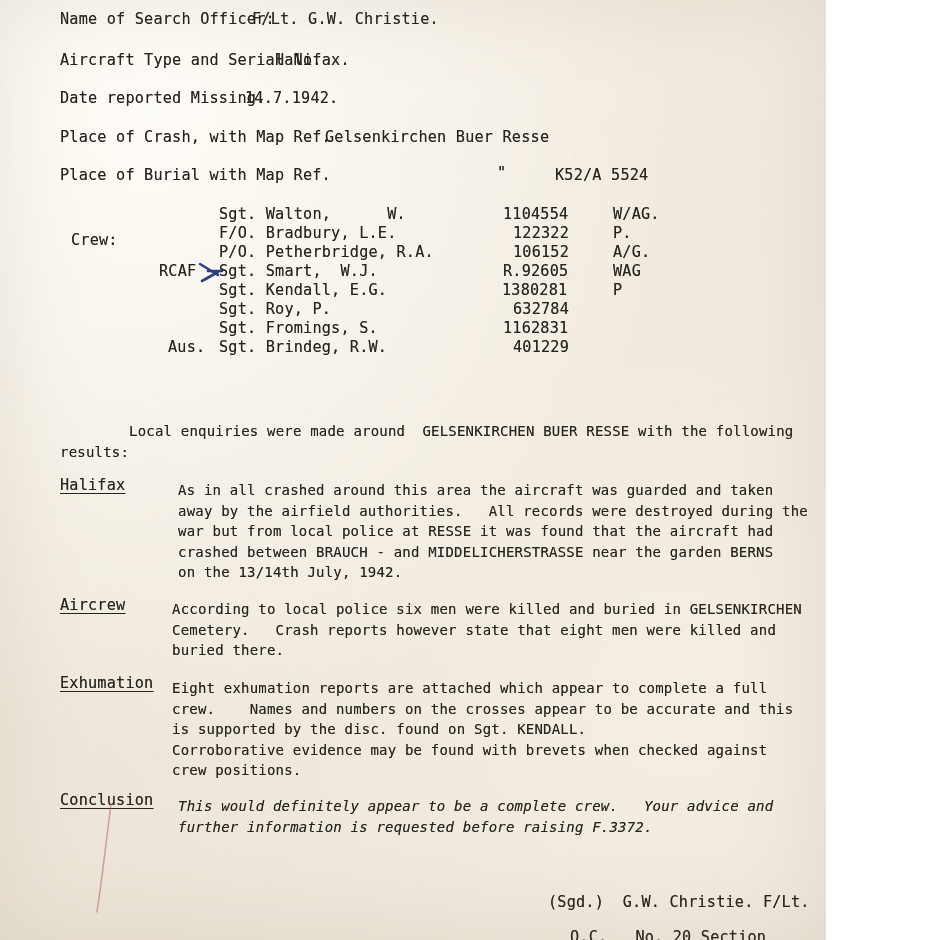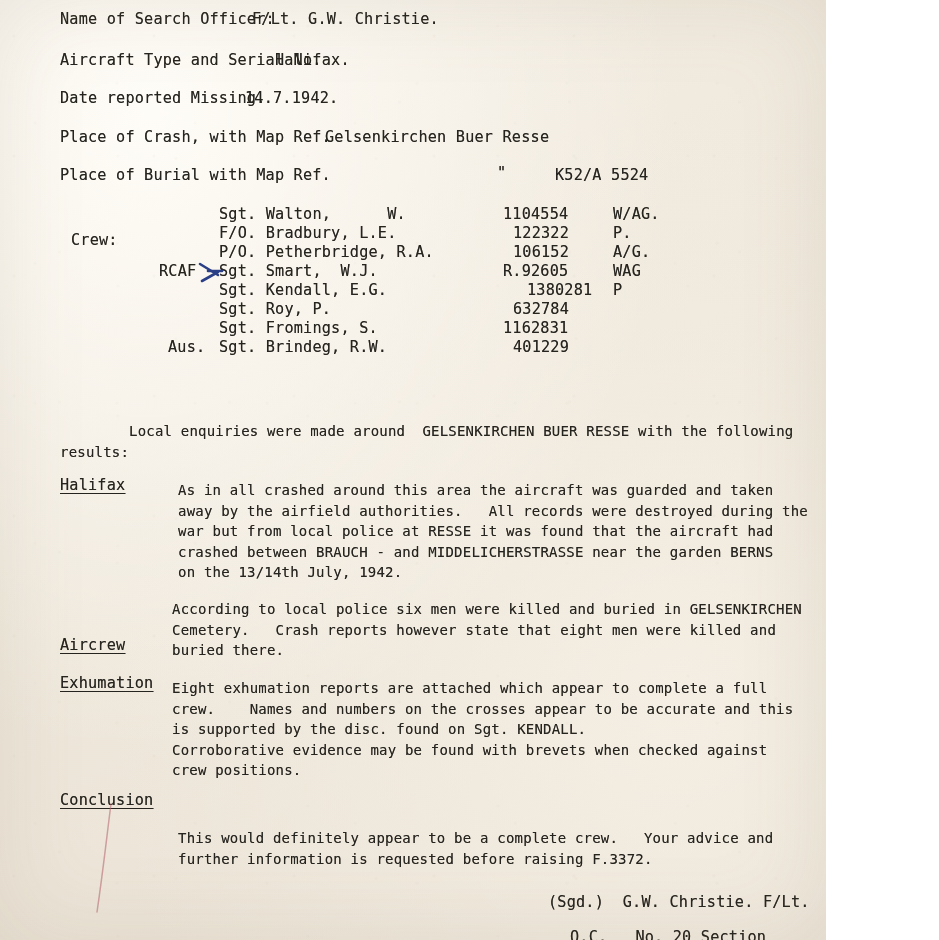--- a/index.html
+++ b/index.html
@@ -129,21 +129,21 @@
       <div class="t" style="left:219px; top:245px;">P/O. Petherbridge, R.A.</div>
       <div class="t" style="left:513px; top:245px;">106152</div>
       <div class="t" style="left:613px; top:245px;">A/G.</div>
 
       <div class="t" style="left:159px; top:264px;">RCAF</div>
       <div class="t" style="left:219px; top:264px;">Sgt. Smart,  W.J.</div>
       <div class="t" style="left:503px; top:264px;">R.92605</div>
       <div class="t" style="left:613px; top:264px;">WAG</div>
 
       <div class="t" style="left:219px; top:283px;">Sgt. Kendall, E.G.</div>
-      <div class="t" style="left:527px; top:283px;">1380281</div>
+      <div class="t" style="left:502px; top:283px;">1380281</div>
       <div class="t" style="left:613px; top:283px;">P</div>
 
       <div class="t" style="left:219px; top:302px;">Sgt. Roy, P.</div>
       <div class="t" style="left:513px; top:302px;">632784</div>
 
       <div class="t" style="left:219px; top:321px;">Sgt. Fromings, S.</div>
       <div class="t" style="left:503px; top:321px;">1162831</div>
 
       <div class="t" style="left:168px; top:340px;">Aus.</div>
       <div class="t" style="left:219px; top:340px;">Sgt. Brindeg, R.W.</div>
@@ -162,34 +162,34 @@
     <div class="para" style="left:60px; top:421px;">        Local enquiries were made around  GELSENKIRCHEN BUER RESSE with the following
 results:</div>
 
     <div class="t u" style="left:60px; top:478px;">Halifax</div>
     <div class="para" style="left:178px; top:480px;">As in all crashed around this area the aircraft was guarded and taken
 away by the airfield authorities.   All records were destroyed during the
 war but from local police at RESSE it was found that the aircraft had
 crashed between BRAUCH - and MIDDELICHERSTRASSE near the garden BERNS
 on the 13/14th July, 1942.</div>
 
-    <div class="t u" style="left:60px; top:598px;margin-top:40px;">Aircrew</div>
+    <div class="t u" style="left:60px; top:598px;">Aircrew</div>
     <div class="para" style="left:172px; top:599px;">According to local police six men were killed and buried in GELSENKIRCHEN
 Cemetery.   Crash reports however state that eight men were killed and
 buried there.</div>
 
     <div class="t u" style="left:60px; top:676px;">Exhumation</div>
     <div class="para" style="left:172px; top:678px;">Eight exhumation reports are attached which appear to complete a full
 crew.    Names and numbers on the crosses appear to be accurate and this
 is supported by the disc. found on Sgt. KENDALL.
 Corroborative evidence may be found with brevets when checked against
 crew positions.</div>
 
     <div class="t u" style="left:60px; top:793px;">Conclusion</div>
-    <div class="para" style="left:178px; top:828px;">This would definitely appear to be a complete crew.   Your advice and
+    <div class="para" style="left:178px; top:796px;font-style:italic;">This would definitely appear to be a complete crew.   Your advice and
 further information is requested before raising F.3372.</div>
 
     <svg class="pencil-line" style="left:80px; top:800px;" width="60" height="120" viewBox="0 0 60 120">
       <path d="M31 4 C 27 34, 24 64, 17 112" fill="none" stroke="#b4656e" stroke-width="1.5" stroke-linecap="round"></path>
     </svg>
 
     <svg class="margin-tick" style="left:916px; top:497px;" width="10" height="16" viewBox="0 0 10 16">
       <path d="M7 2 C 5 6, 4 9, 2 14" fill="none" stroke="#7d7468" stroke-width="1.2" stroke-linecap="round"></path>
     </svg>
 

